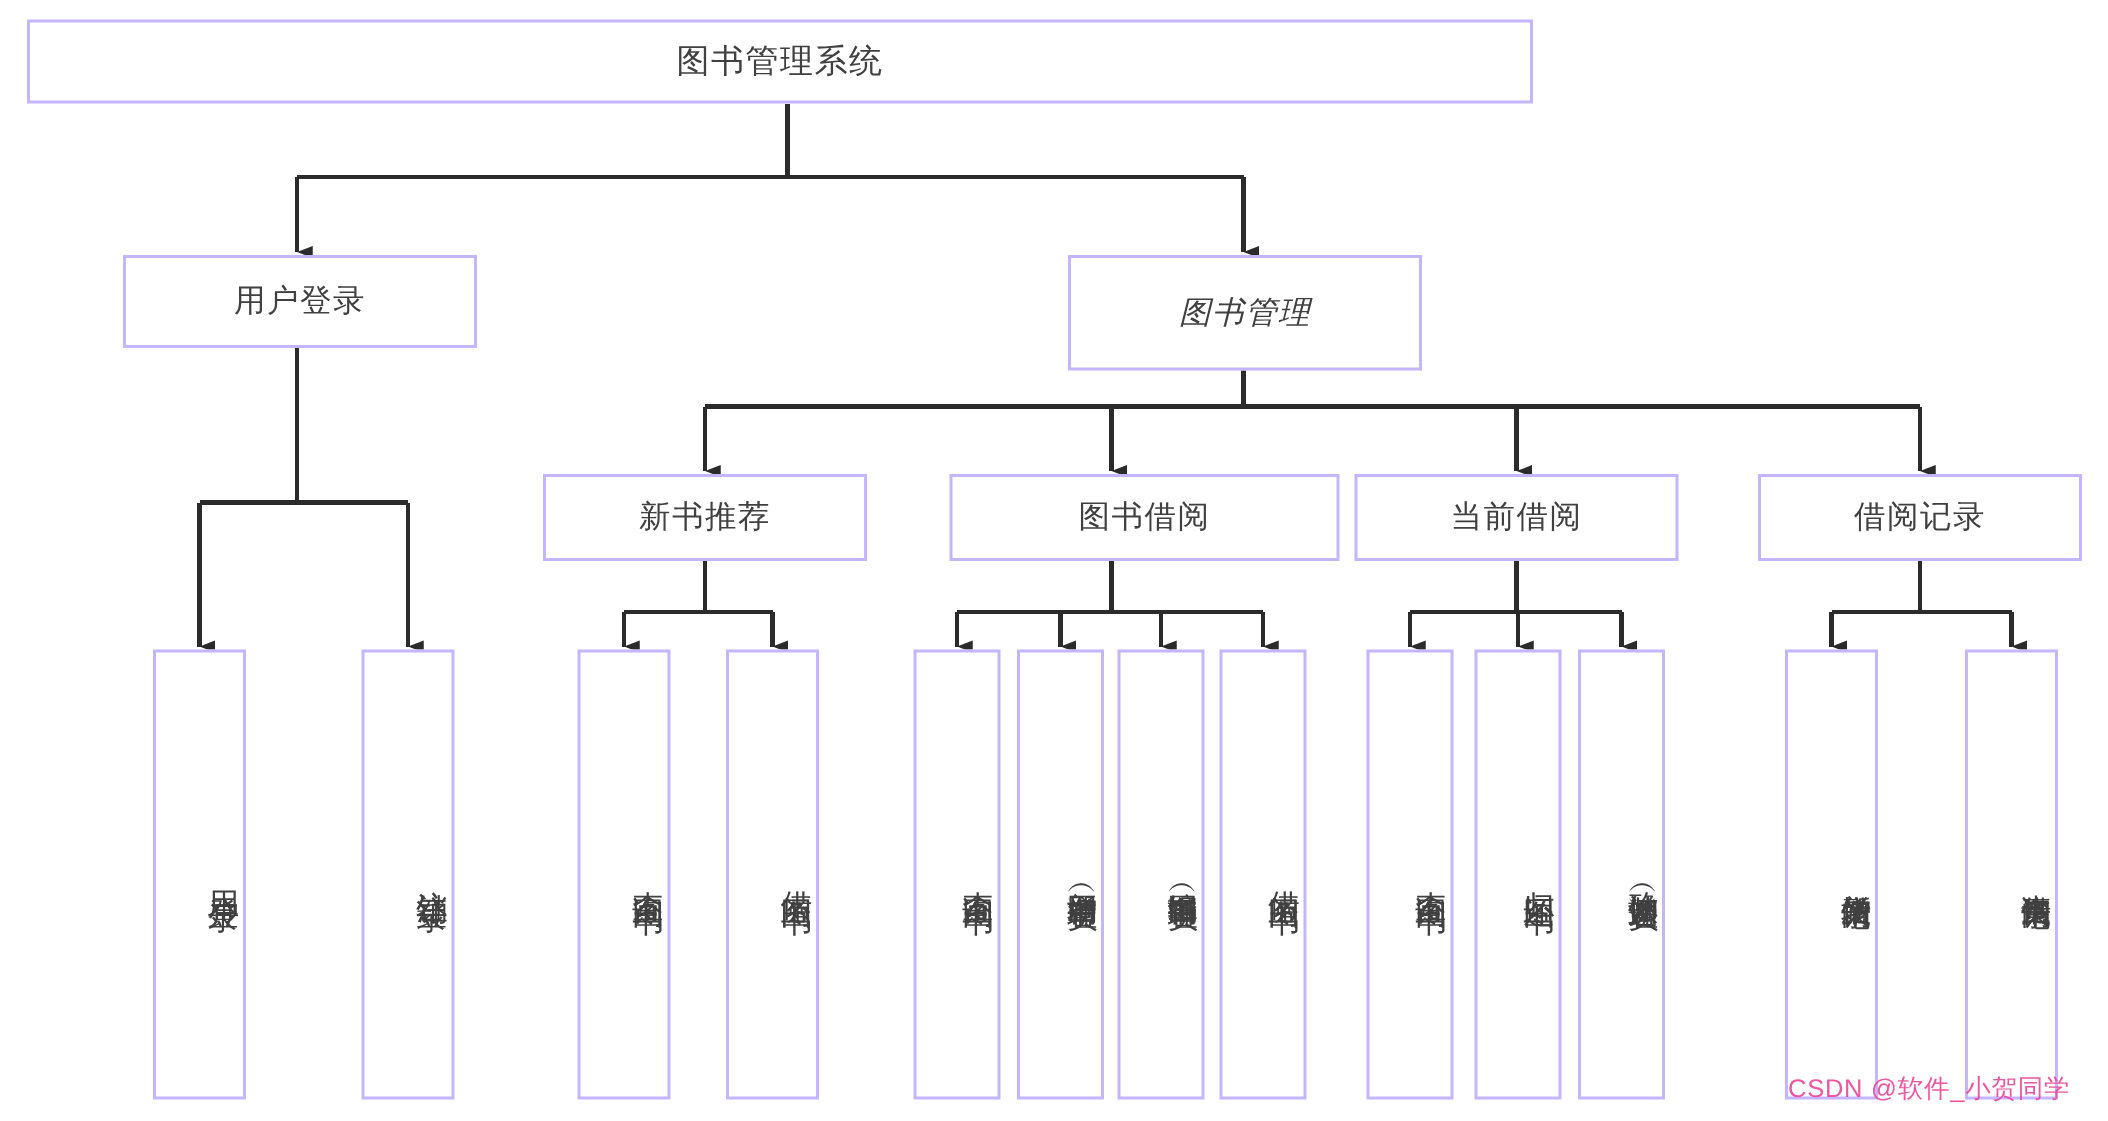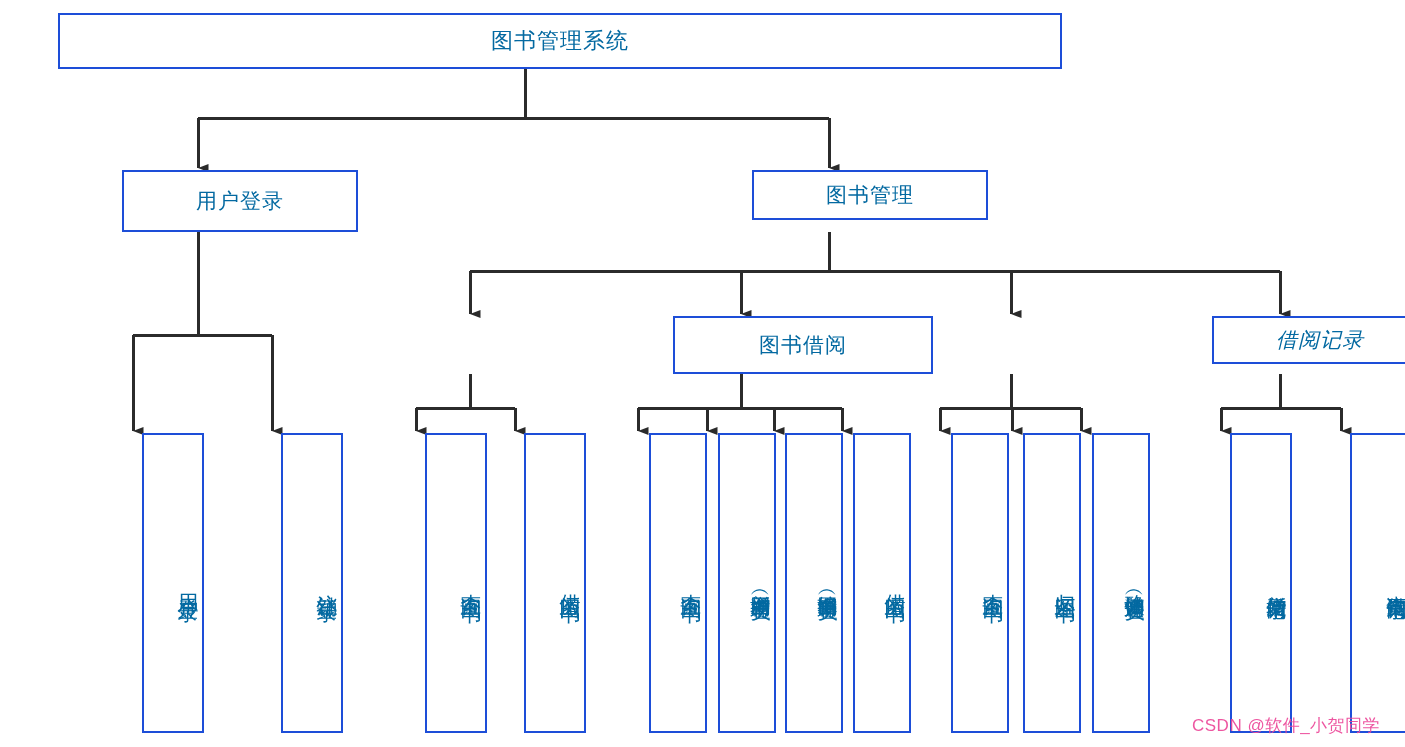--- a/index.html
+++ b/index.html
@@ -23,26 +23,25 @@
     left: 0;
     top: 0;
     width: 1405px;
     height: 747px;
     pointer-events: none;
   }
   .node {
     position: absolute;
     box-sizing: border-box;
     background: #ffffff;
-    border: 2px solid #1d4ed8;
+    border: 2px solid #c4b5fd;
     display: flex;
     align-items: center;
     justify-content: center;
-    color: #0369a1;
-    margin-left: 40px;
+    color: #404040;
   }
   .node-h {
     font-size: 21px;
     letter-spacing: 1px;
     line-height: 1.2;
     white-space: nowrap;
   }
   .node-root {
     font-size: 22px;
     letter-spacing: 1px;
@@ -126,24 +125,26 @@
       <path d="M1280,374 L1280,408"></path>
       <path d="M1221,408 L1341,408"></path>
       <path d="M1221,408 L1221,431" marker-end="url(#arrow)"></path>
       <path d="M1341,408 L1341,431" marker-end="url(#arrow)"></path>
     </g>
   </svg>
 
   <div class="node node-h node-root" style="left:18px;top:13px;width:1004px;height:56px;">图书管理系统</div>
 
   <div class="node node-h" style="left:82px;top:170px;width:236px;height:62px;">用户登录</div>
-  <div class="node node-h" style="left:712px;top:170px;width:236px;height:50px;">图书管理</div>
+  <div class="node node-h" style="left:712px;top:170px;width:236px;height:77px;font-style:italic;">图书管理</div>
 
+  <div class="node node-h" style="left:362px;top:316px;width:216px;height:58px;">新书推荐</div>
   <div class="node node-h" style="left:633px;top:316px;width:260px;height:58px;">图书借阅</div>
-  <div class="node node-h" style="left:1172px;top:316px;width:216px;height:48px;font-style:italic;">借阅记录</div>
+  <div class="node node-h" style="left:903px;top:316px;width:216px;height:58px;">当前借阅</div>
+  <div class="node node-h" style="left:1172px;top:316px;width:216px;height:58px;">借阅记录</div>
 
   <div class="node node-v" style="left:102px;top:433px;width:62px;height:300px;">用户登录</div>
   <div class="node node-v" style="left:241px;top:433px;width:62px;height:300px;">注销登录</div>
 
   <div class="node node-v" style="left:385px;top:433px;width:62px;height:300px;">查询图书</div>
   <div class="node node-v" style="left:484px;top:433px;width:62px;height:300px;">借阅图书</div>
 
   <div class="node node-v" style="left:609px;top:433px;width:58px;height:300px;">查询图书</div>
   <div class="node node-v tall-text" style="left:678px;top:433px;width:58px;height:300px;">新增图书（管理员）</div>
   <div class="node node-v tall-text" style="left:745px;top:433px;width:58px;height:300px;">编辑图书（管理员）</div>

